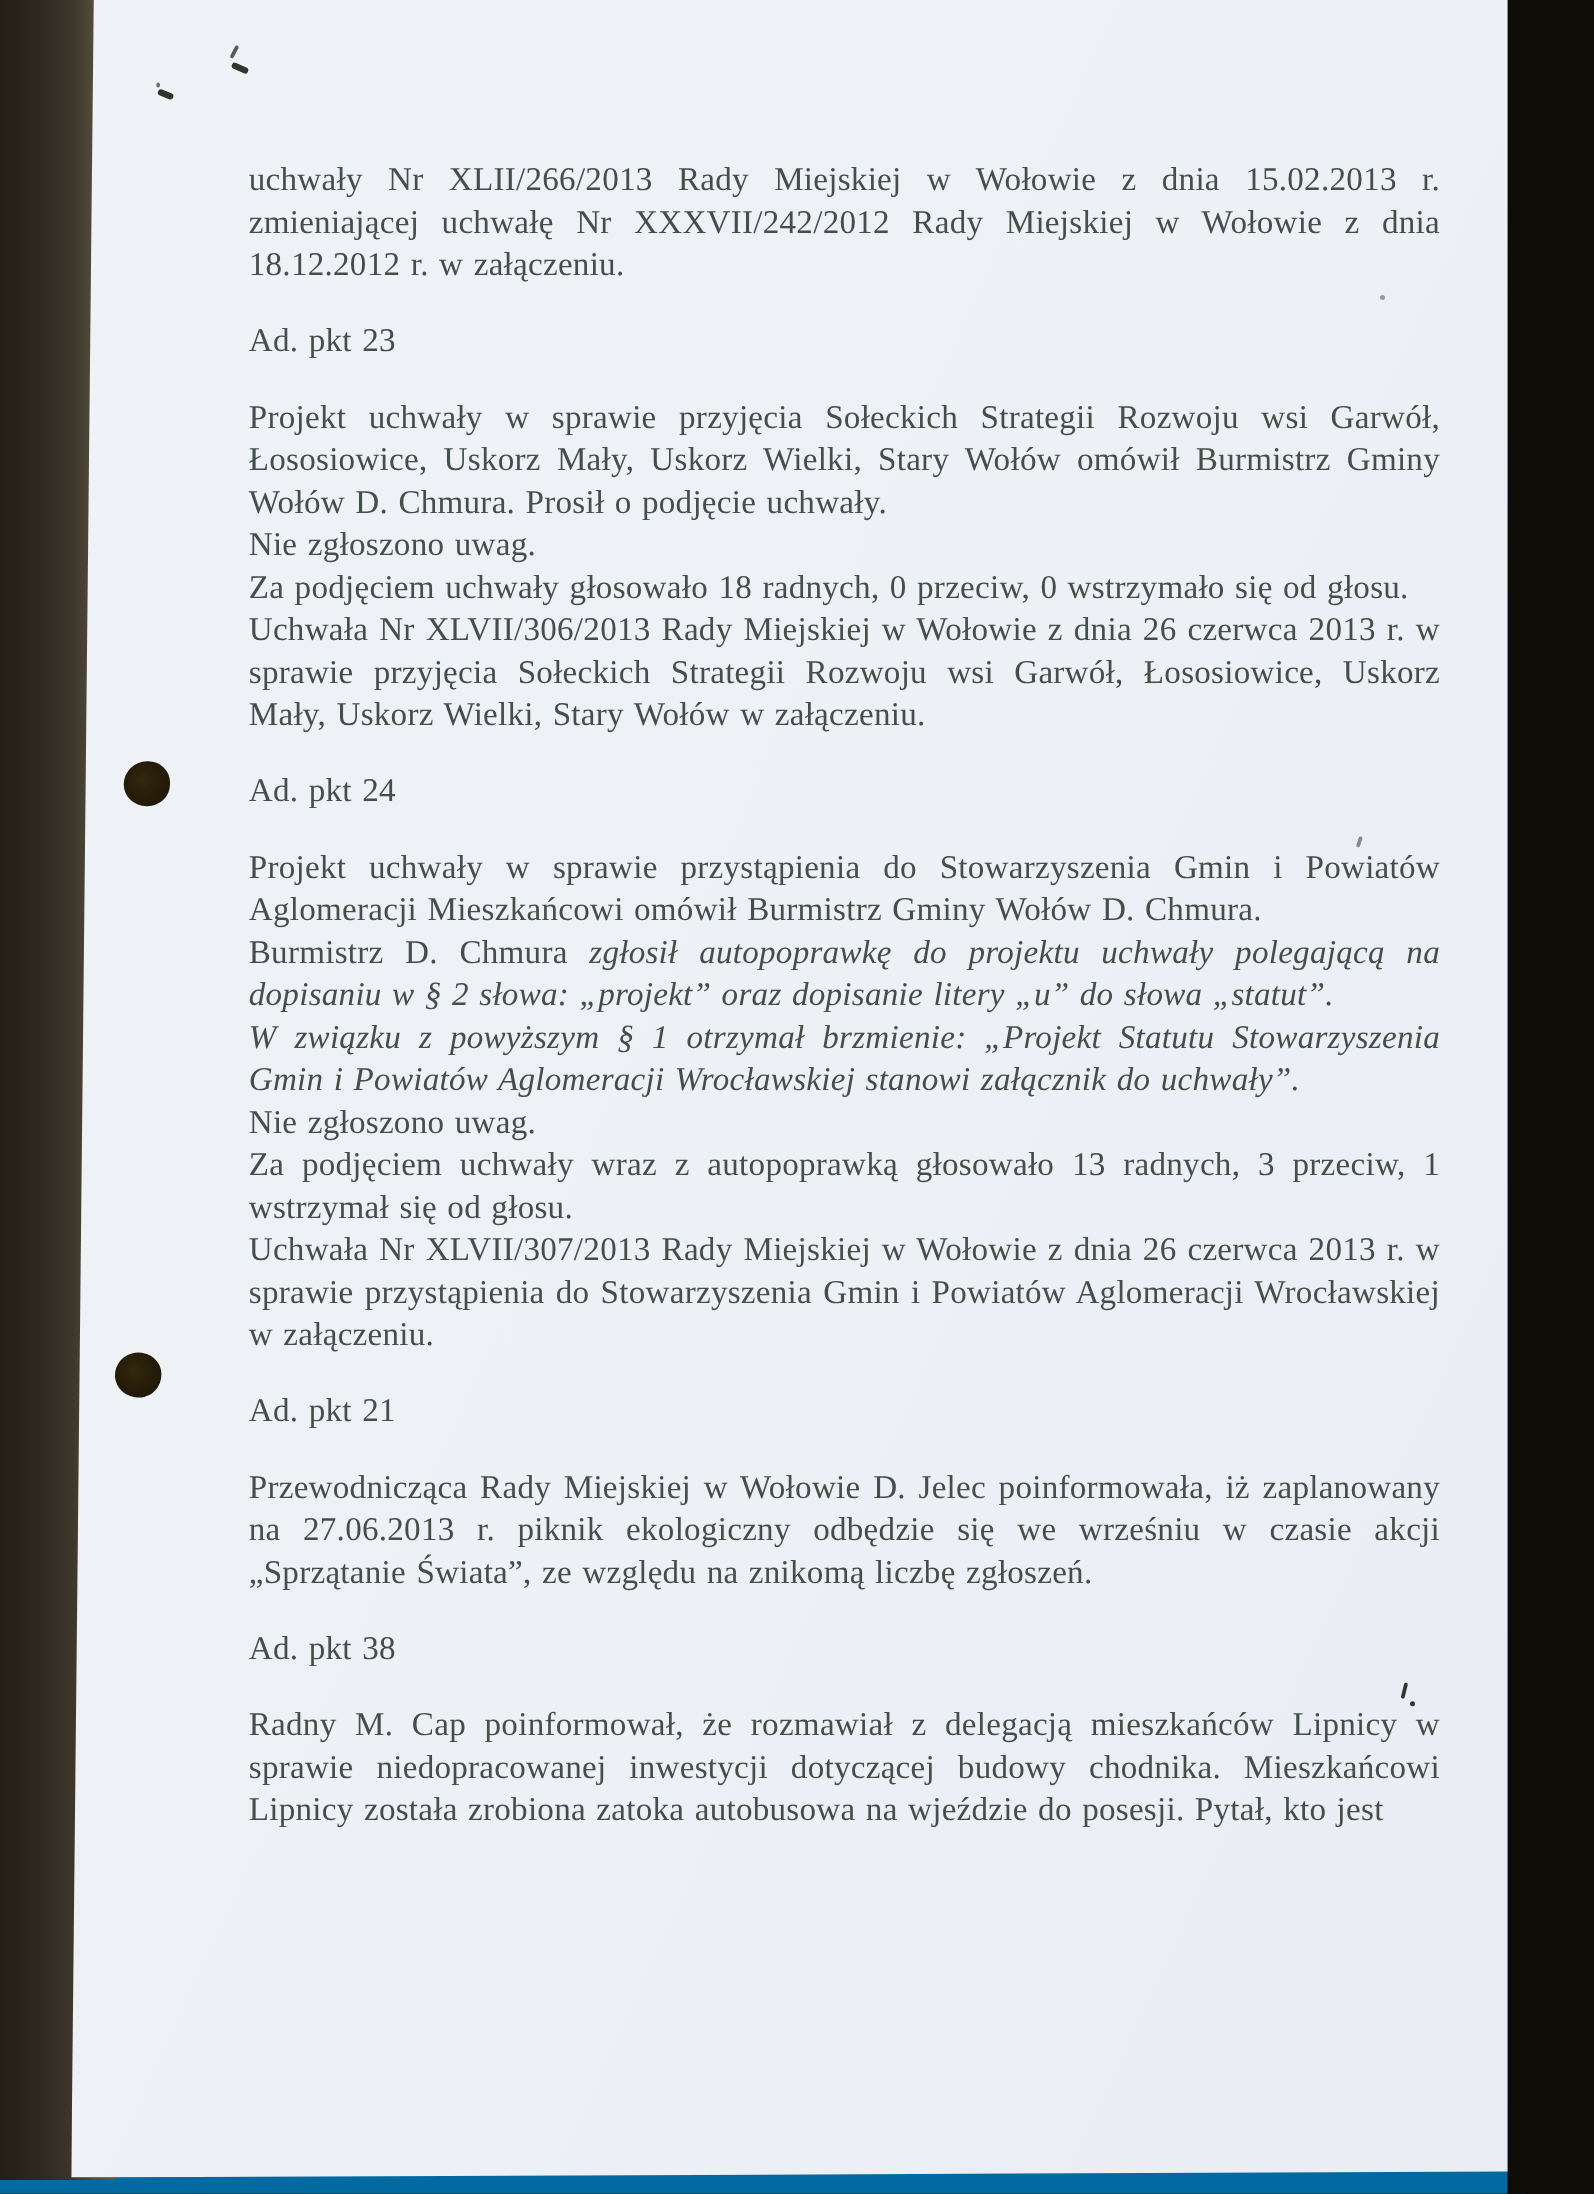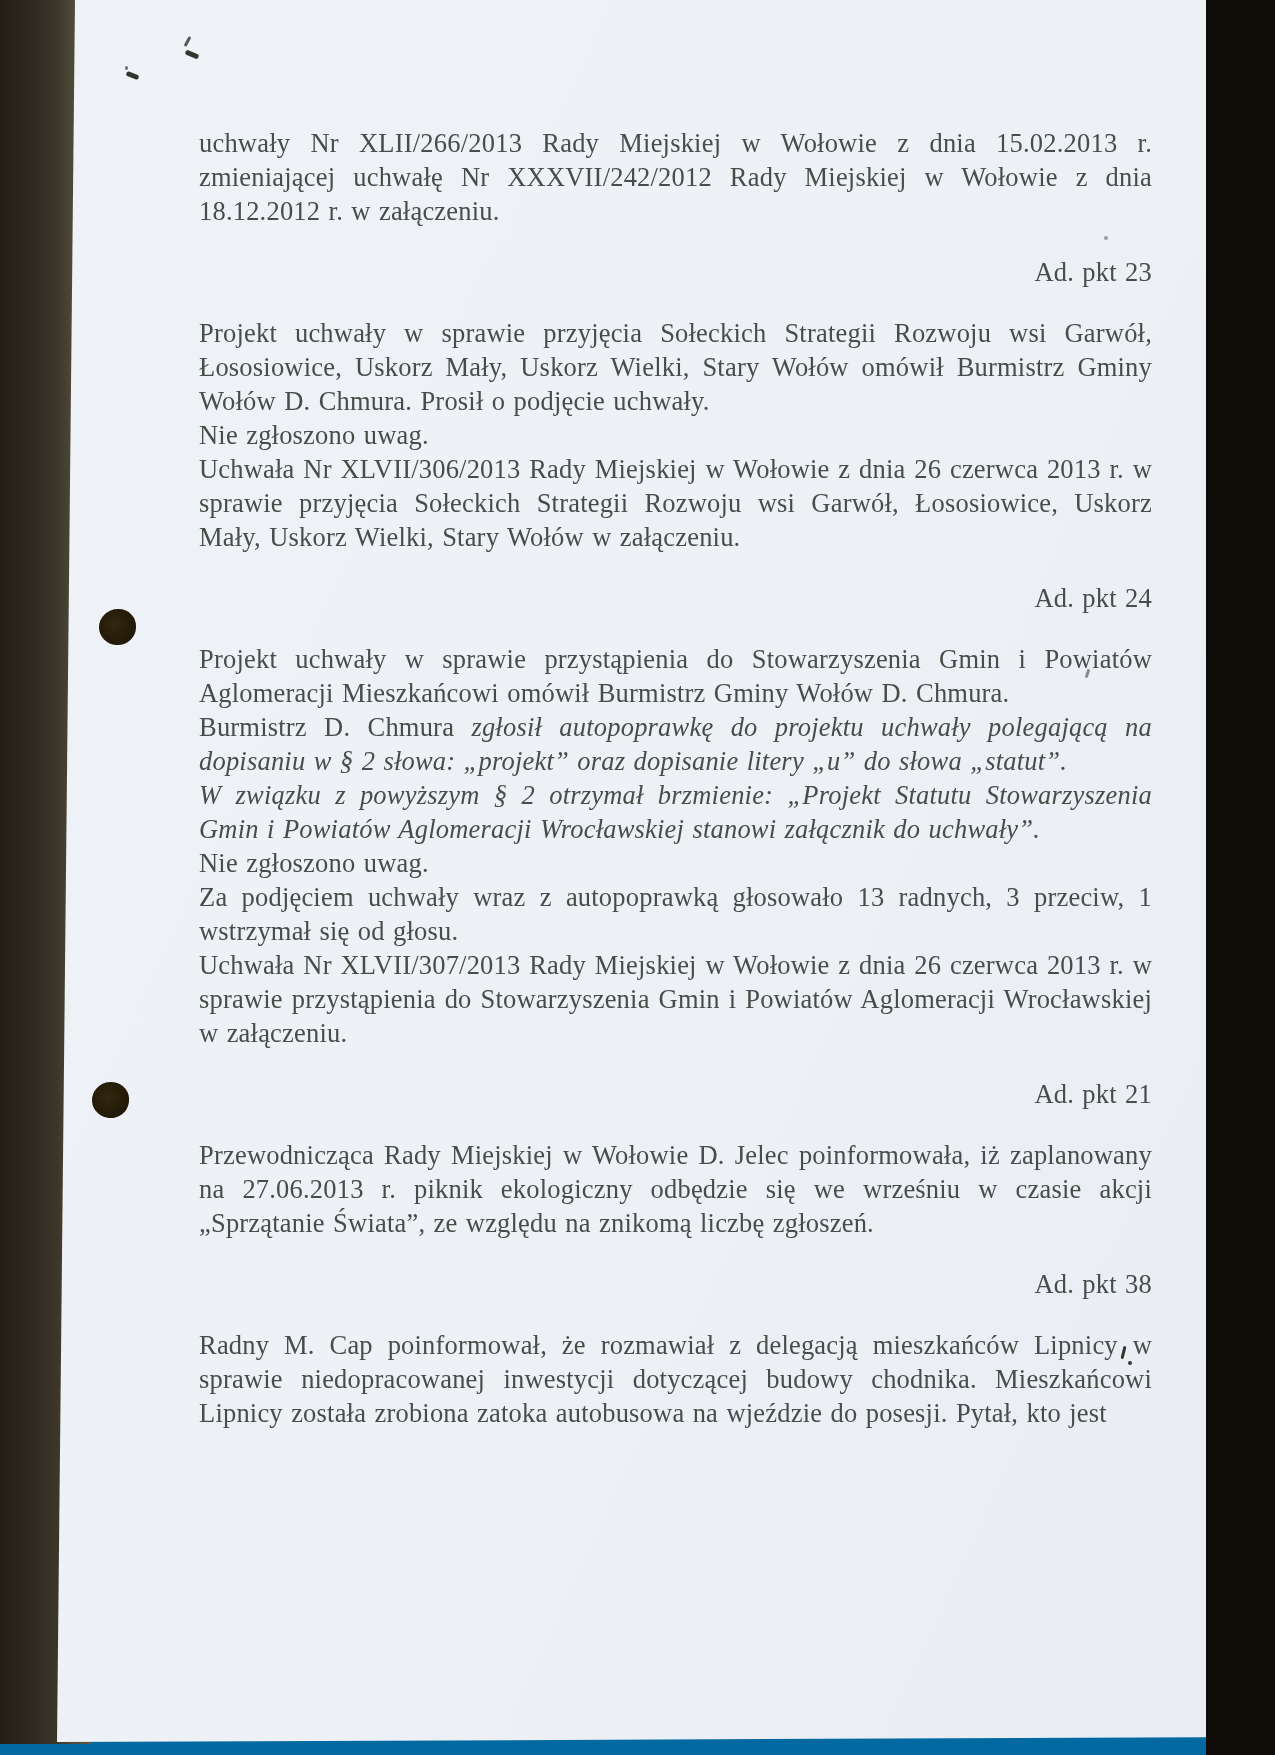--- a/index.html
+++ b/index.html
@@ -39,21 +39,21 @@
     color: #454f4a;
     font-size: 26.5px;
     line-height: 34px;
     text-align: justify;
     letter-spacing: 0.2px;
     word-spacing: 1.5px;
   }
   .text-col p { margin: 0; }
   .text-col p.heading {
     margin: 27px 0;
-    text-align: right;
+    text-align: left;
   }
   .italic { font-style: italic; }
 
   
   .hole {
     position: absolute;
     width: 37px; height: 36px;
     border-radius: 52% 48% 50% 50%;
     background: radial-gradient(circle at 42% 42%, #33280f 0%, #241b08 55%, #1c1505 100%);
   }
@@ -76,25 +76,26 @@
 
 <div class="scan">
   <div class="left-strip"></div>
 
   <div class="paper">
     <div class="text-col" id="text-column">
         <p class="para"><span>uchwały Nr XLII/266/2013 Rady Miejskiej w Wołowie z dnia 15.02.2013 r. zmieniającej uchwałę Nr XXXVII/242/2012 Rady Miejskiej w Wołowie z dnia 18.12.2012 r. w załączeniu.</span></p>
         <p class="heading"><span>Ad. pkt 23</span></p>
         <p class="para"><span>Projekt uchwały w sprawie przyjęcia Sołeckich Strategii Rozwoju wsi Garwół, Łososiowice, Uskorz Mały, Uskorz Wielki, Stary Wołów omówił Burmistrz Gminy Wołów D. Chmura. Prosił o podjęcie uchwały.</span></p>
         <p class="para"><span>Nie zgłoszono uwag.</span></p>
+        <p class="para"><span>Za podjęciem uchwały głosowało 18 radnych, 0 przeciw, 0 wstrzymało się od głosu.</span></p>
         <p class="para"><span>Uchwała Nr XLVII/306/2013 Rady Miejskiej w Wołowie z dnia 26 czerwca 2013 r. w sprawie przyjęcia Sołeckich Strategii Rozwoju wsi Garwół, Łososiowice, Uskorz Mały, Uskorz Wielki, Stary Wołów w załączeniu.</span></p>
         <p class="heading"><span>Ad. pkt 24</span></p>
         <p class="para"><span>Projekt uchwały w sprawie przystąpienia do Stowarzyszenia Gmin i Powiatów Aglomeracji Mieszkańcowi omówił Burmistrz Gminy Wołów D. Chmura.</span></p>
         <p class="para"><span>Burmistrz D. Chmura </span><span class="italic">zgłosił autopoprawkę do projektu uchwały polegającą na dopisaniu w § 2 słowa: „projekt” oraz dopisanie litery „u” do słowa „statut”.</span></p>
-        <p class="para"><span class="italic">W związku z powyższym § 2 otrzymał brzmienie: „Projekt Statutu Stowarzyszenia Gmin i Powiatów Aglomeracji Wrocławskiej stanowi załącznik do uchwały”.</span></p>
+        <p class="para"><span class="italic">W związku z powyższym § 1 otrzymał brzmienie: „Projekt Statutu Stowarzyszenia Gmin i Powiatów Aglomeracji Wrocławskiej stanowi załącznik do uchwały”.</span></p>
         <p class="para"><span>Nie zgłoszono uwag.</span></p>
         <p class="para"><span>Za podjęciem uchwały wraz z autopoprawką głosowało 13 radnych, 3 przeciw, 1 wstrzymał się od głosu.</span></p>
         <p class="para"><span>Uchwała Nr XLVII/307/2013 Rady Miejskiej w Wołowie z dnia 26 czerwca 2013 r. w sprawie przystąpienia do Stowarzyszenia Gmin i Powiatów Aglomeracji Wrocławskiej w załączeniu.</span></p>
         <p class="heading"><span>Ad. pkt 21</span></p>
         <p class="para"><span>Przewodnicząca Rady Miejskiej w Wołowie D. Jelec poinformowała, iż zaplanowany na 27.06.2013 r. piknik ekologiczny odbędzie się we wrześniu w czasie akcji „Sprzątanie Świata”, ze względu na znikomą liczbę zgłoszeń.</span></p>
         <p class="heading"><span>Ad. pkt 38</span></p>
         <p class="para"><span>Radny M. Cap poinformował, że rozmawiał z delegacją mieszkańców Lipnicy w sprawie niedopracowanej inwestycji dotyczącej budowy chodnika. Mieszkańcowi Lipnicy została zrobiona zatoka autobusowa na wjeździe do posesji. Pytał, kto jest</span></p>
       </div>
   </div>
 

